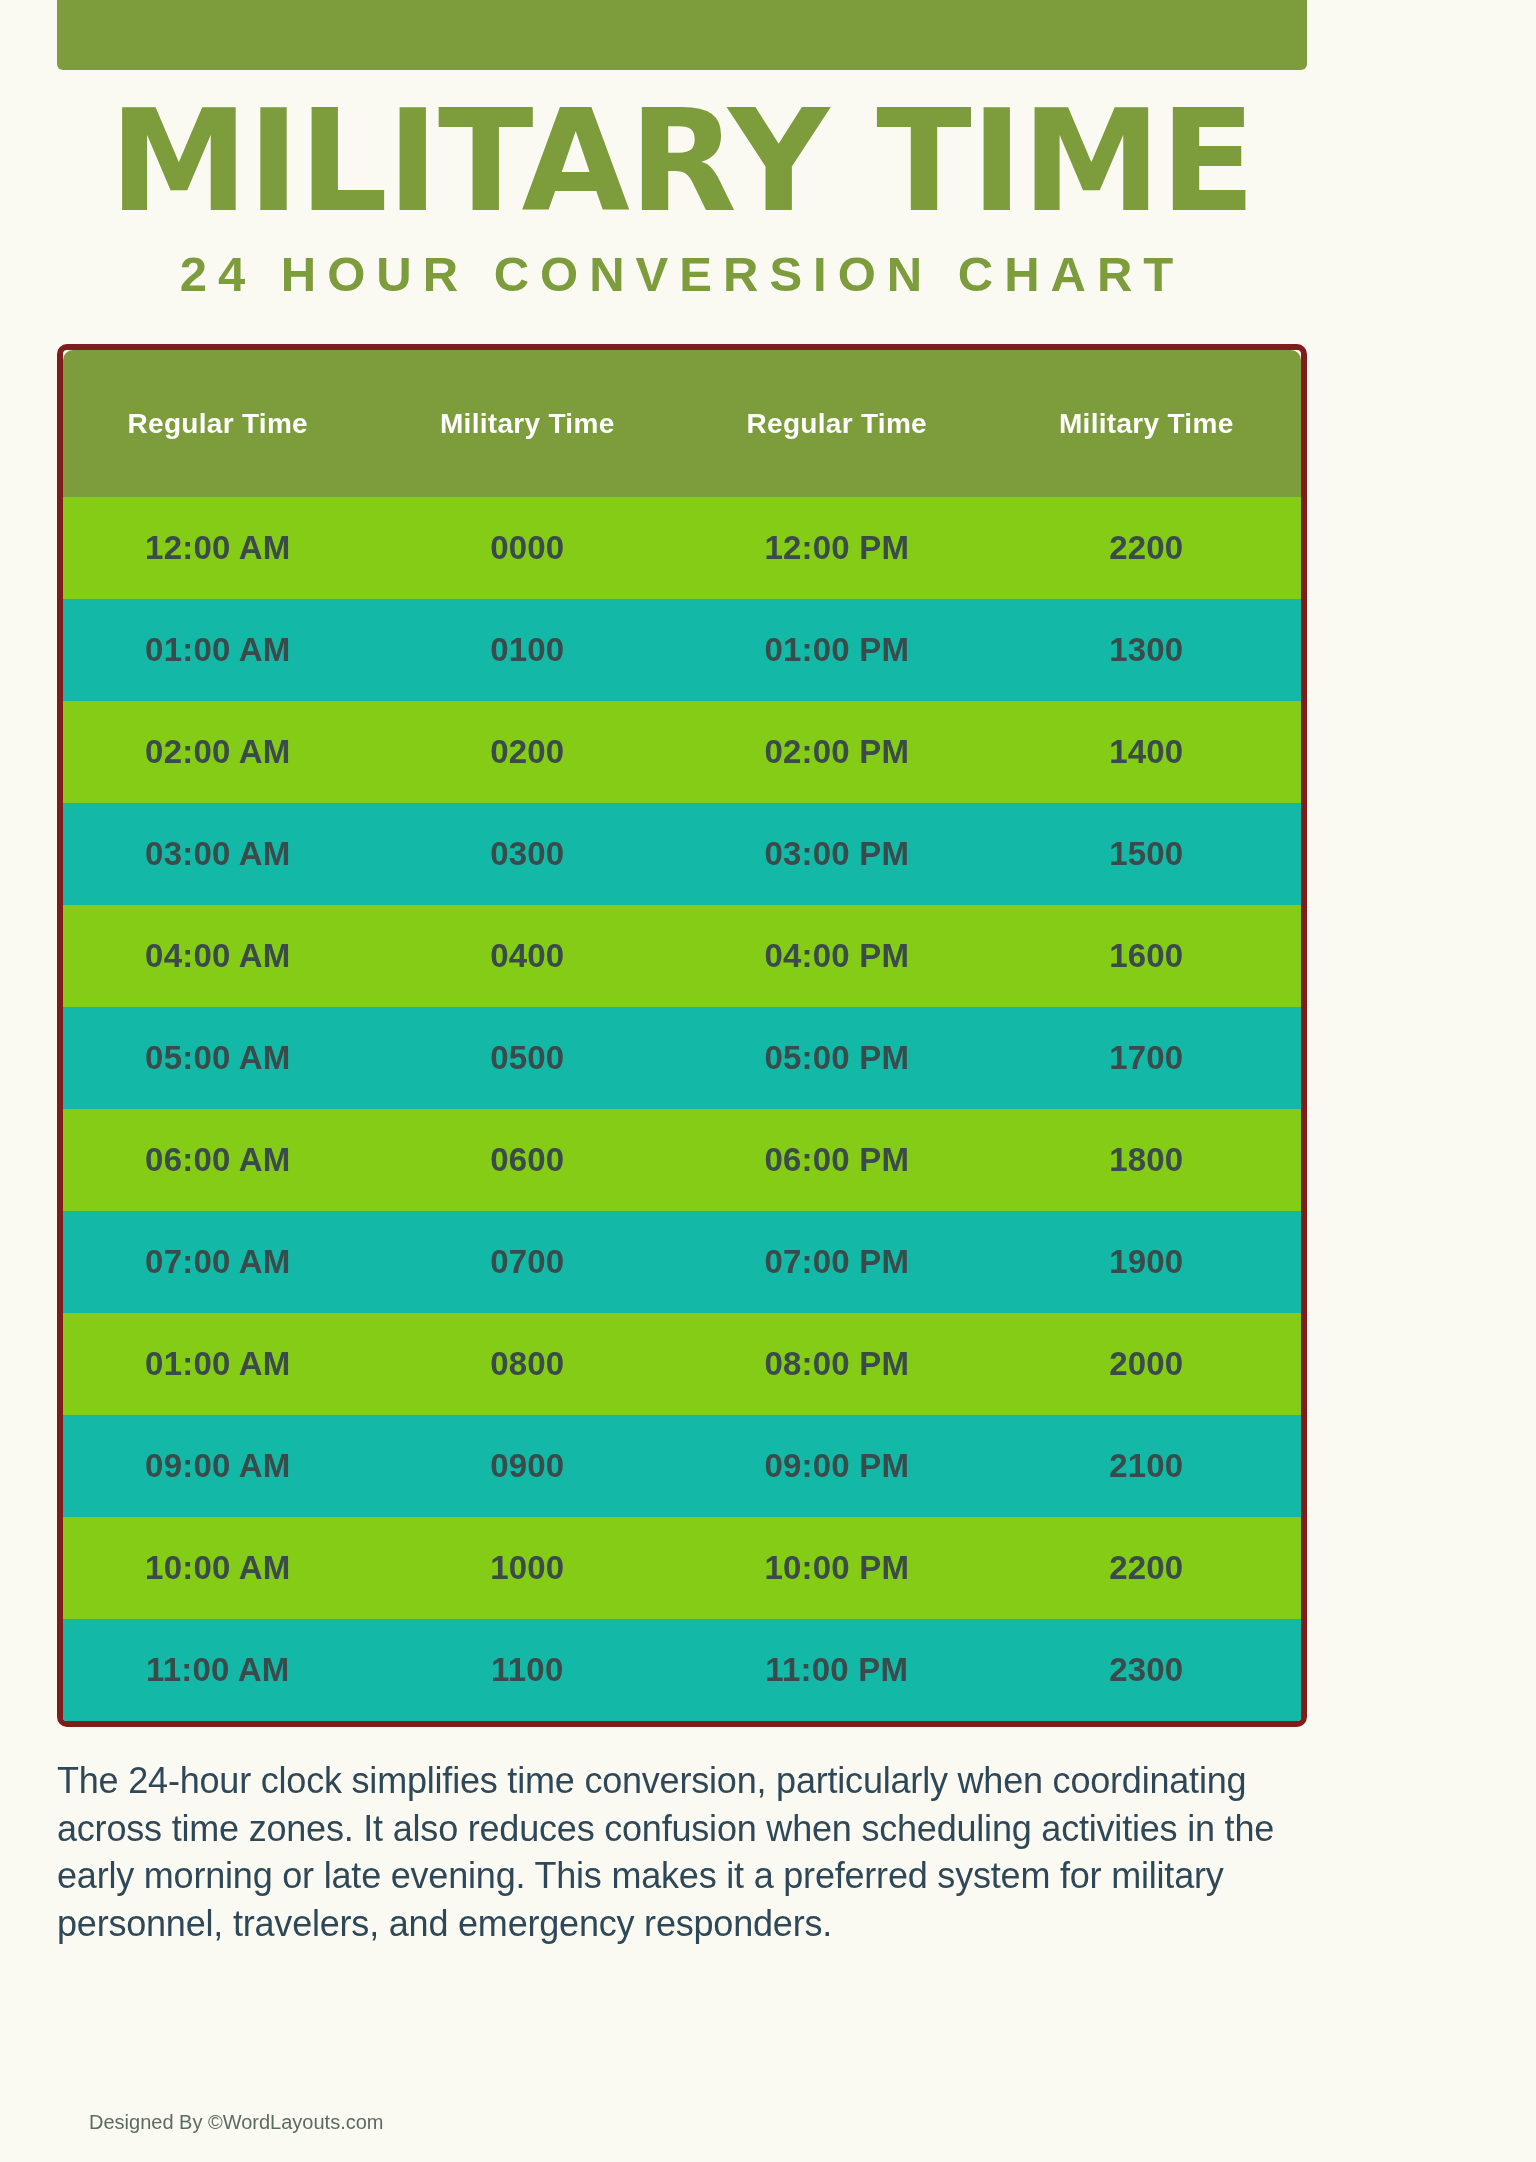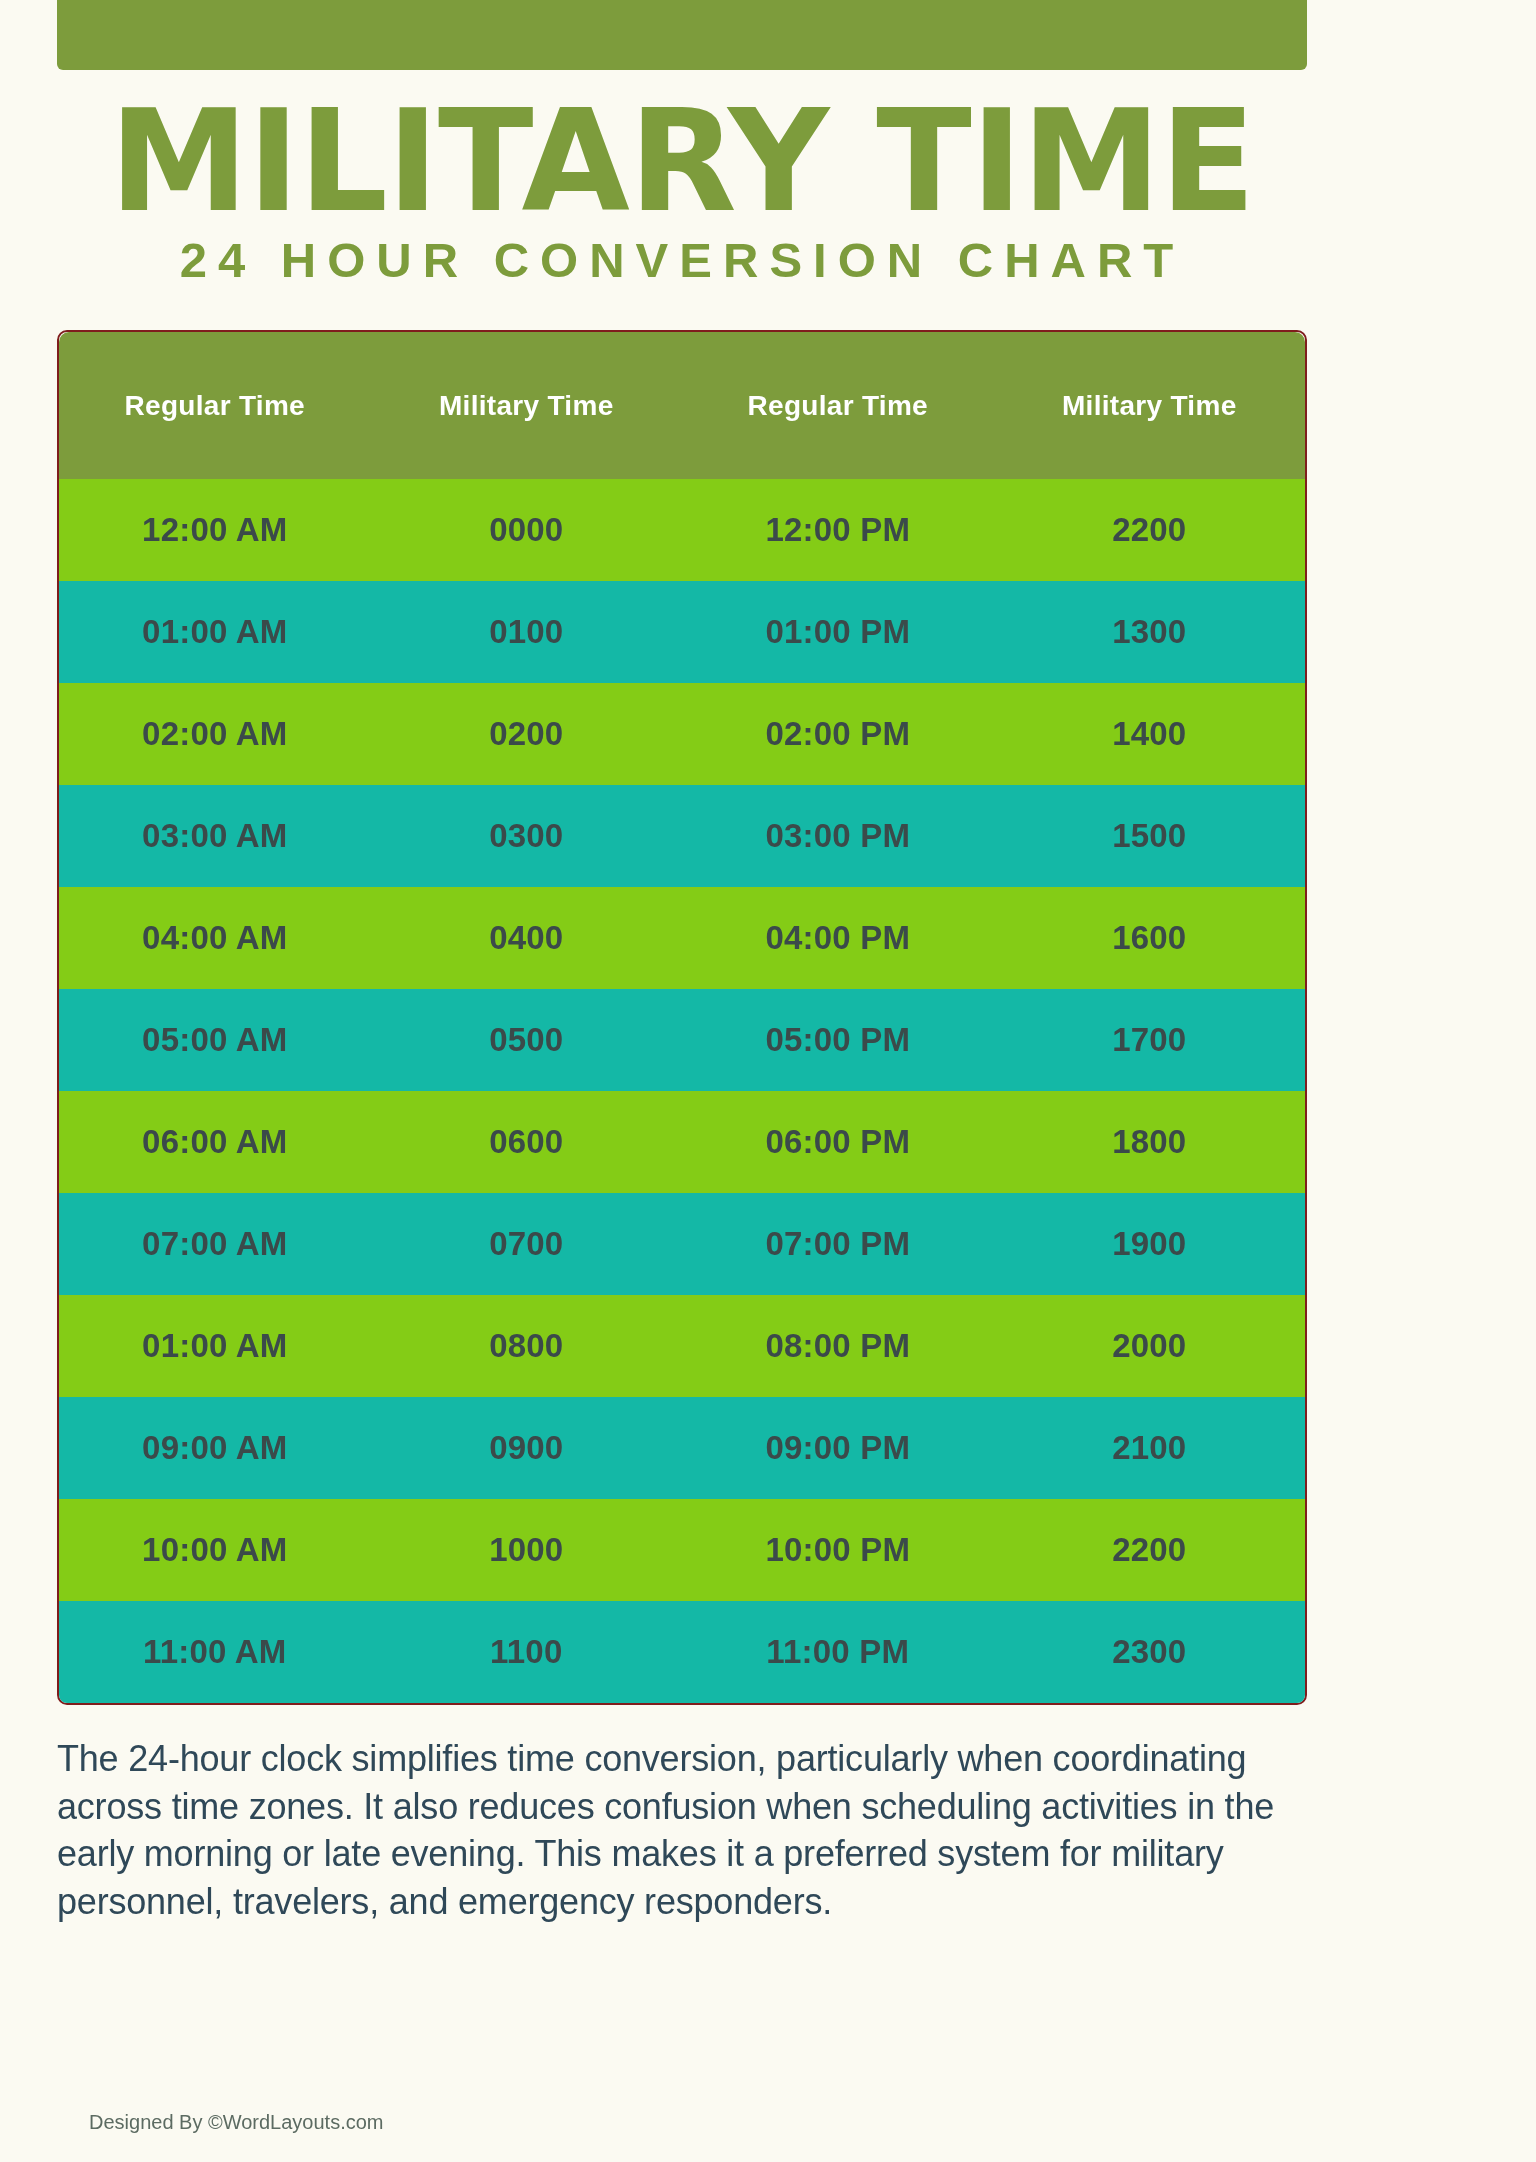--- a/index.html
+++ b/index.html
@@ -33,31 +33,32 @@
     font-size: 140px;
     line-height: 1.0;
     font-weight: 900;
     color: #7d9c3c;
     letter-spacing: -1px;
     text-align: center;
     font-family: "DejaVu Sans", sans-serif;
     white-space: nowrap;
   }
   .subtitle {
+    margin-top: 14px;
     font-size: 49px;
     font-weight: 800;
     color: #7d9c3c;
     letter-spacing: 11px;
     text-align: center;
     font-family: "Liberation Sans", sans-serif;
     white-space: nowrap;
   }
   .table-wrap {
     margin-top: 42px;
-    border: 2px solid #7f1d1d;
+    border: 6px solid #7f1d1d;
     border-radius: 10px;
     overflow: hidden;
     background: #fbfaf7;
   }
   table.chart {
     width: 100%;
     border-collapse: collapse;
     table-layout: fixed;
   }
   table.chart thead th {

